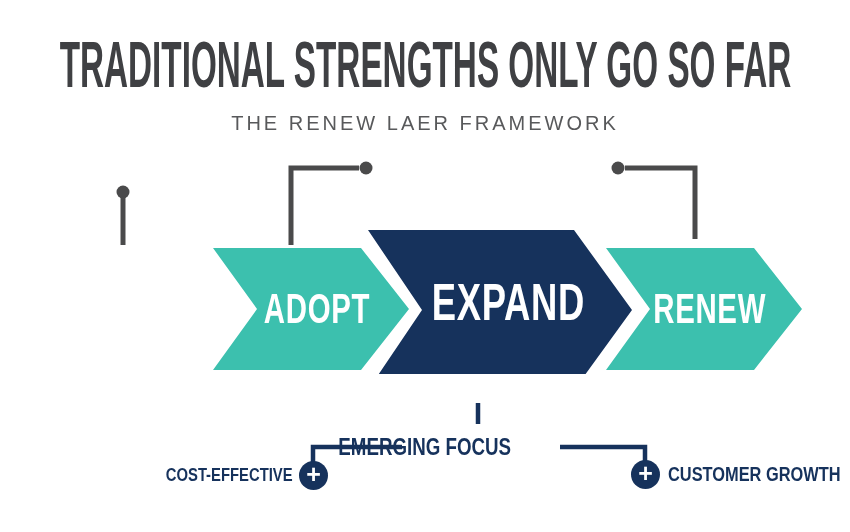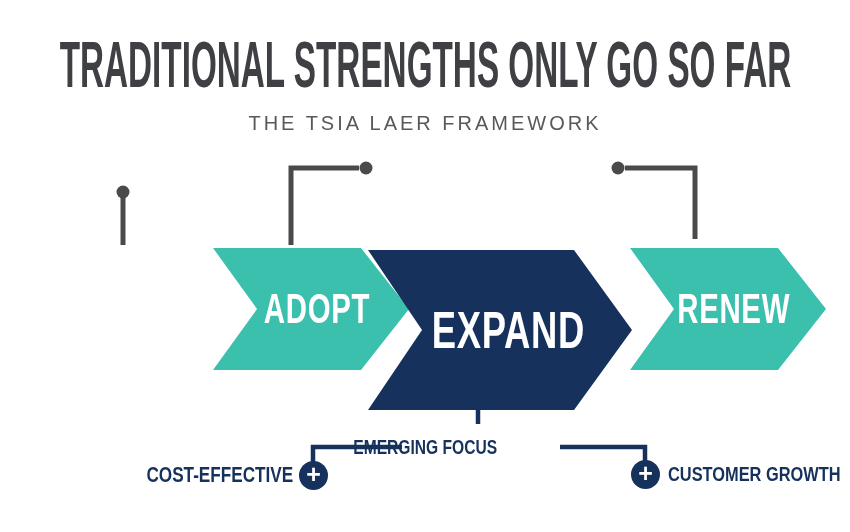--- a/index.html
+++ b/index.html
@@ -40,23 +40,23 @@
 
   
   .chev{
     position:absolute;display:flex;align-items:center;justify-content:center;
     background:var(--teal);padding-left:12px;
   }
   .chev-land {left:42px; top:248px;width:208px;height:122px;
     clip-path:polygon(0 0,160px 0,208px 61px,160px 122px,0 122px,44px 61px);}
   .chev-adopt{left:213px;top:248px;width:196px;height:122px;
     clip-path:polygon(0 0,148px 0,196px 61px,148px 122px,0 122px,44px 61px);}
-  .chev-expand{left:368px;top:230px;width:264px;height:160px;background:var(--navy);padding-left:16px;
-    clip-path:polygon(0 0,206px 0,264px 80px,206px 160px,0 160px,54px 80px);margin-top:20px;}
-  .chev-renew{left:630px;top:248px;width:196px;height:122px;
+  .chev-expand{left:368px;top:230px;width:264px;height:144px;background:var(--navy);padding-left:16px;
+    clip-path:polygon(0 0,206px 0,264px 80px,206px 160px,0 160px,54px 80px);}
+  .chev-renew{left:606px;top:248px;width:196px;height:122px;
     clip-path:polygon(0 0,148px 0,196px 61px,148px 122px,0 122px,44px 61px);}
   .stage-label{
     font-size:42px;font-weight:bold;color:var(--stage-text);
     transform:scaleX(0.7);transform-origin:center;white-space:nowrap;letter-spacing:1px;
   }
   .chev-expand .stage-label{font-size:52px;}
 
   
   .connectors{position:absolute;left:0;top:0;width:850px;height:532px;}
   .connector-gray{stroke:var(--line-gray);stroke-width:5;fill:none;stroke-linejoin:miter;}
@@ -73,21 +73,21 @@
 </style>
 </head>
 <body>
 
 <div class="canvas">
 
   <div class="row title-row">
     <span class="title-text">TRADITIONAL STRENGTHS ONLY GO SO FAR</span>
   </div>
   <div class="row subtitle-row">
-    <span class="subtitle-text">THE TSIA LAER FRAMEWORK</span>
+    <span class="subtitle-text">THE RENEW LAER FRAMEWORK</span>
   </div>
 
   <svg class="connectors" viewBox="0 0 850 532">
 
     <circle class="dot-gray" cx="123" cy="192" r="6.5"></circle>
     <path class="connector-gray" d="M123,196 V245"></path>
 
     <path class="connector-gray" d="M291,245 V168 H359"></path>
     <circle class="dot-gray" cx="366" cy="168" r="6.5"></circle>
 
@@ -106,24 +106,24 @@
     <span class="stage-label">ADOPT</span>
   </div>
   <div class="chev chev-expand">
     <span class="stage-label">EXPAND</span>
   </div>
   <div class="chev chev-renew">
     <span class="stage-label">RENEW</span>
   </div>
 
   <div class="row" style="top:437px;height:20px;">
-    <span class="ann ann-navy" style="position:static;font-size:20px;"><span class="ann-inner">EMERGING FOCUS</span></span>
+    <span class="ann ann-navy" style="position:static;font-size:24px;"><span class="ann-inner">EMERGING FOCUS</span></span>
   </div>
 
-  <div class="ann ann-navy origin-right" style="right:557px;top:465px;font-size:22px;">
+  <div class="ann ann-navy origin-right" style="right:557px;top:465px;font-size:19px;">
     <span class="ann-inner">COST-EFFECTIVE</span>
   </div>
   <div class="plus-badge" style="left:299px;top:461px;">
     <span>+</span>
   </div>
 
   <div class="plus-badge" style="left:631px;top:460px;">
     <span>+</span>
   </div>
   <div class="ann ann-navy origin-left" style="left:668px;top:464px;font-size:21px;">

